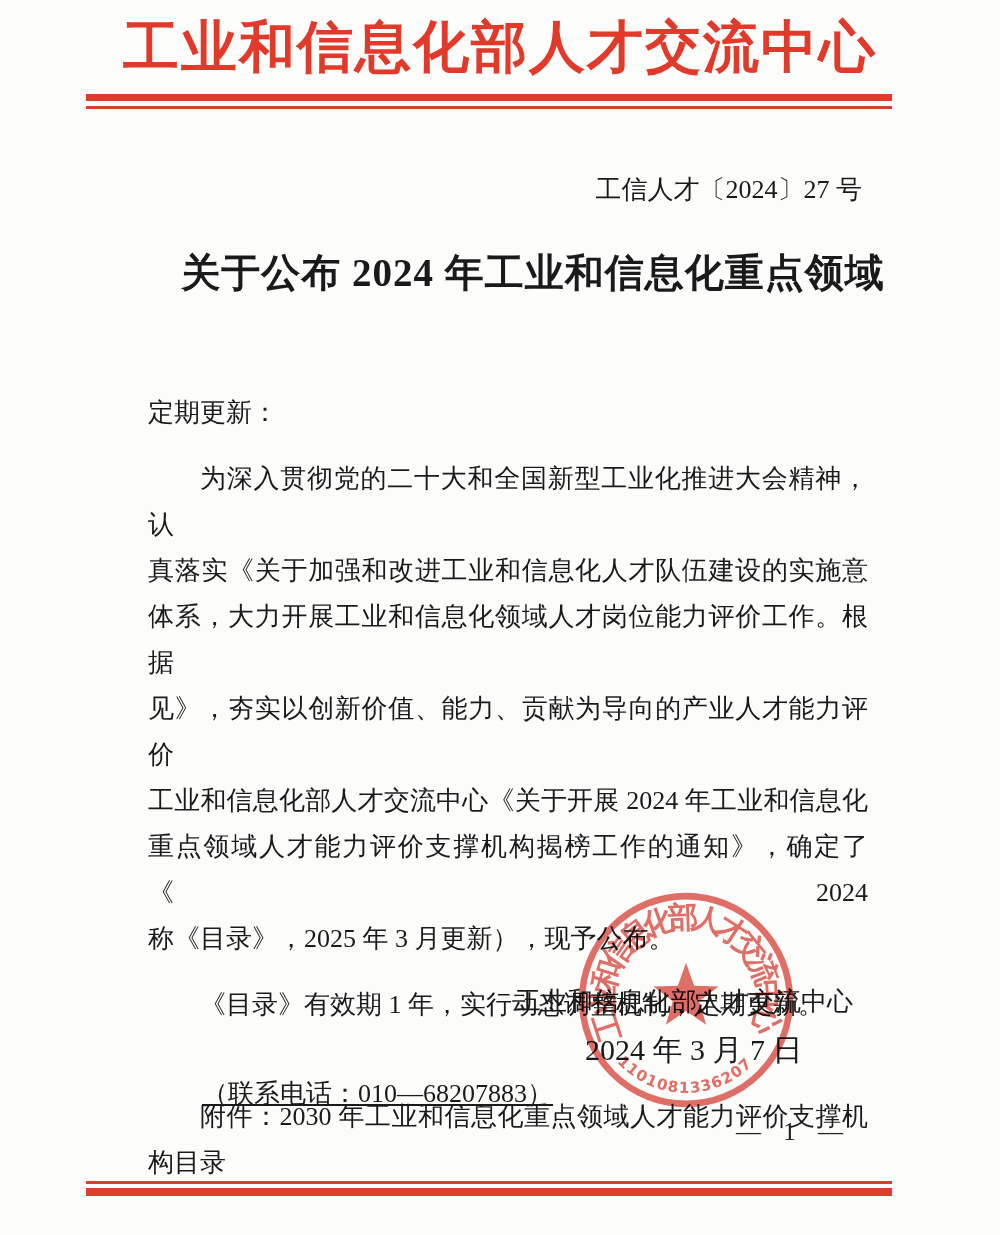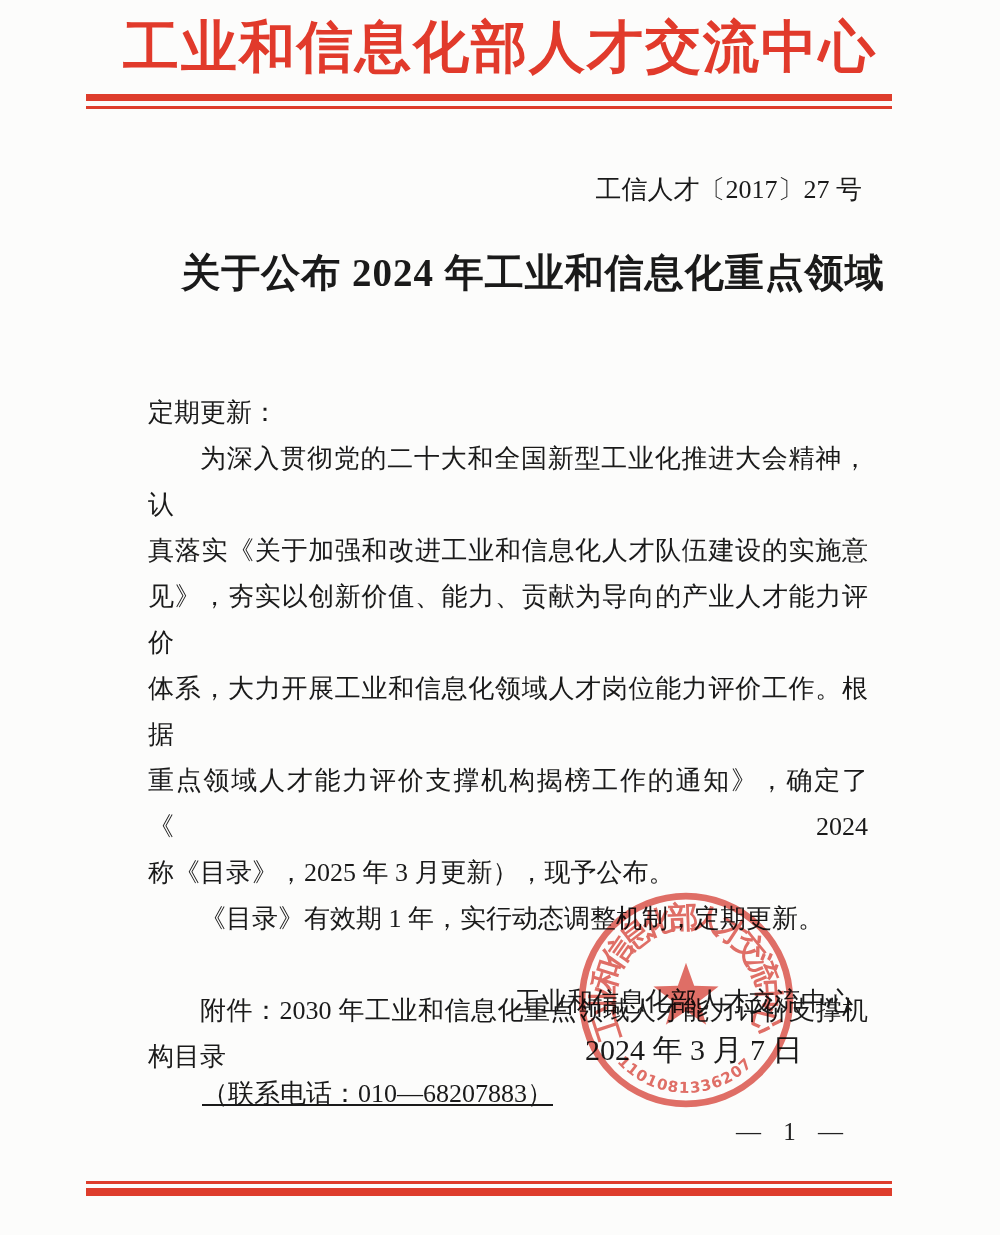--- a/index.html
+++ b/index.html
@@ -51,21 +51,21 @@
   .content{
     position:absolute;left:148px;top:390px;width:720px;
     font-size:26px;line-height:46px;
   }
   .line{min-height:46px;white-space:normal;}
   .jline{
     text-align:justify;
     text-align-last:justify;
     text-justify:inter-character;
   }
-  .indent{text-indent:52px;}
+  .indent{text-indent:52px;margin-top:20px;}
   .spacer{height:46px;}
   
   .signature-org{
     position:absolute;top:984px;left:515px;
     font-size:26px;white-space:nowrap;
   }
   .signature-date{
     position:absolute;top:1030px;left:585px;
     font-size:30px;white-space:nowrap;
   }
@@ -92,33 +92,34 @@
 </style>
 </head>
 <body>
 
 <div class="page">
 
   <div class="org-header">工业和信息化部人才交流中心</div>
   <div class="rule rule-thick-top"></div>
   <div class="rule rule-thin-top"></div>
 
-  <div class="doc-number">工信人才〔2017〕27 号</div>
+  <div class="doc-number">工信人才〔2024〕27 号</div>
 
   <div class="doc-title">
     <div>关于公布 2024 年工业和信息化重点领域</div>
   </div>
 
   <div class="content">
     <div class="line">定期更新：</div>
 
     <div class="line jline indent">为深入贯彻党的二十大和全国新型工业化推进大会精神，认</div>
     <div class="line jline">真落实《关于加强和改进工业和信息化人才队伍建设的实施意</div>
+    <div class="line jline">体系，大力开展工业和信息化领域人才岗位能力评价工作。根据</div>
     <div class="line jline">见》，夯实以创新价值、能力、贡献为导向的产业人才能力评价</div>
-    <div class="line jline">体系，大力开展工业和信息化领域人才岗位能力评价工作。根据</div>
+    <div class="line jline">工业和信息化部人才交流中心《关于开展 2024 年工业和信息化</div>
     <div class="line jline">重点领域人才能力评价支撑机构揭榜工作的通知》，确定了《2024</div>
     <div class="line">称《目录》，2025 年 3 月更新），现予公布。</div>
 
     <div class="line indent">《目录》有效期 1 年，实行动态调整机制，定期更新。</div>
 
     <div class="spacer"></div>
 
     <div class="line jline indent">附件：2030 年工业和信息化重点领域人才能力评价支撑机</div>
     <div class="line">构目录</div>
   </div>

